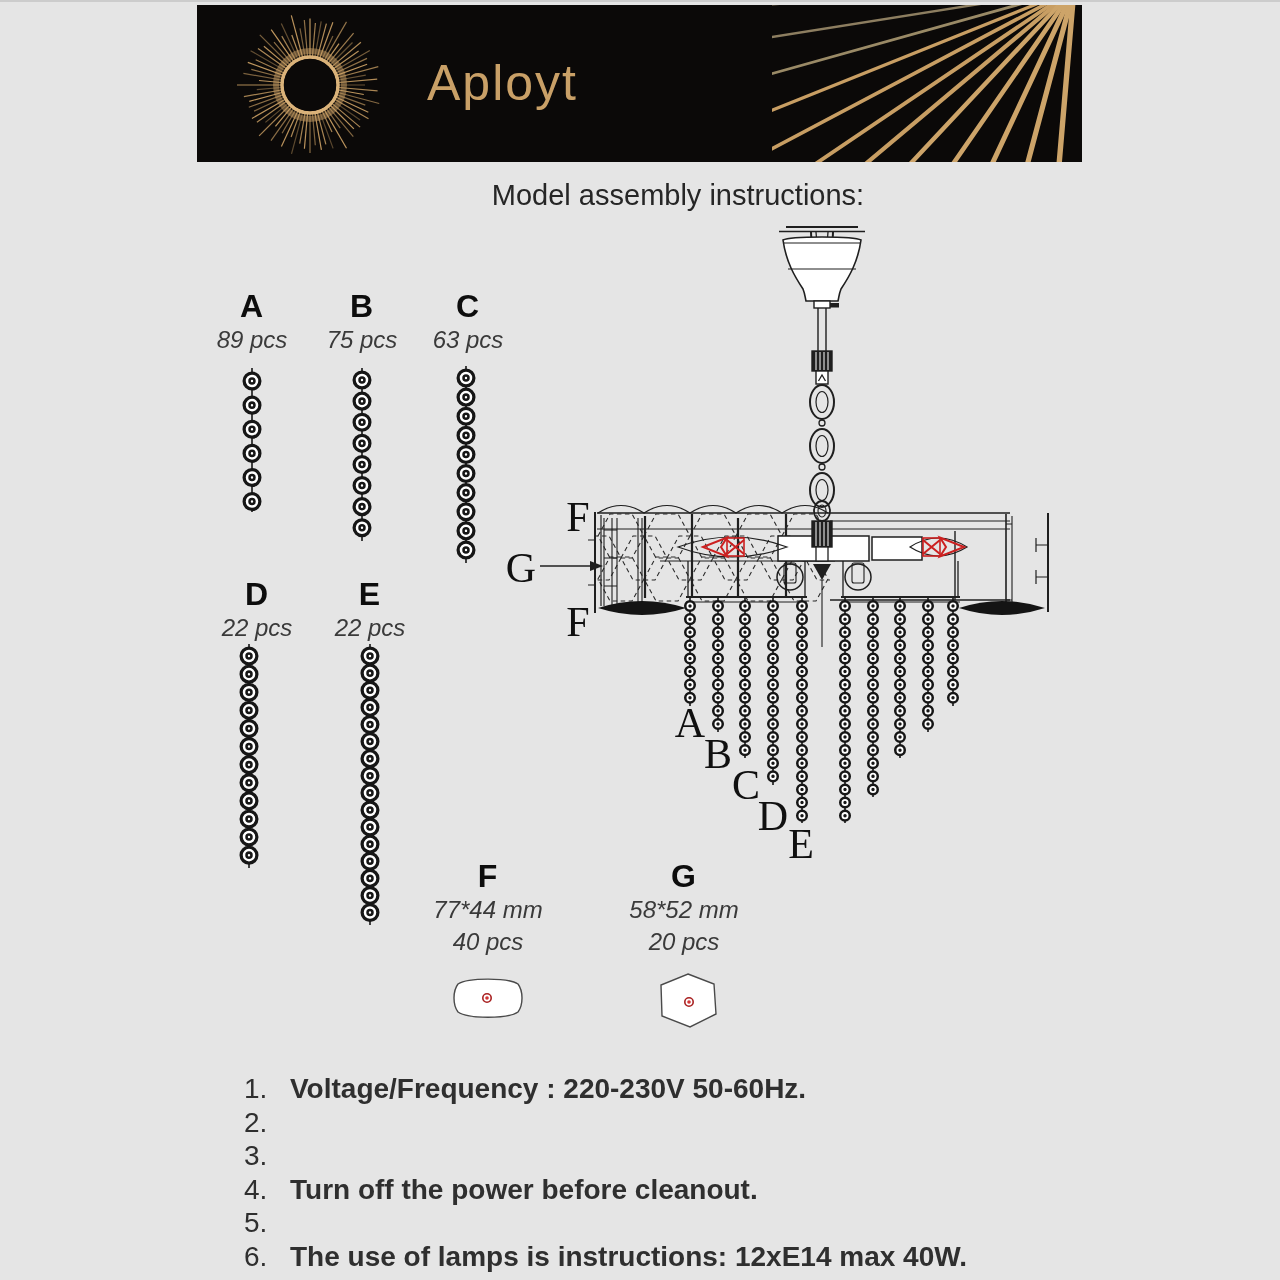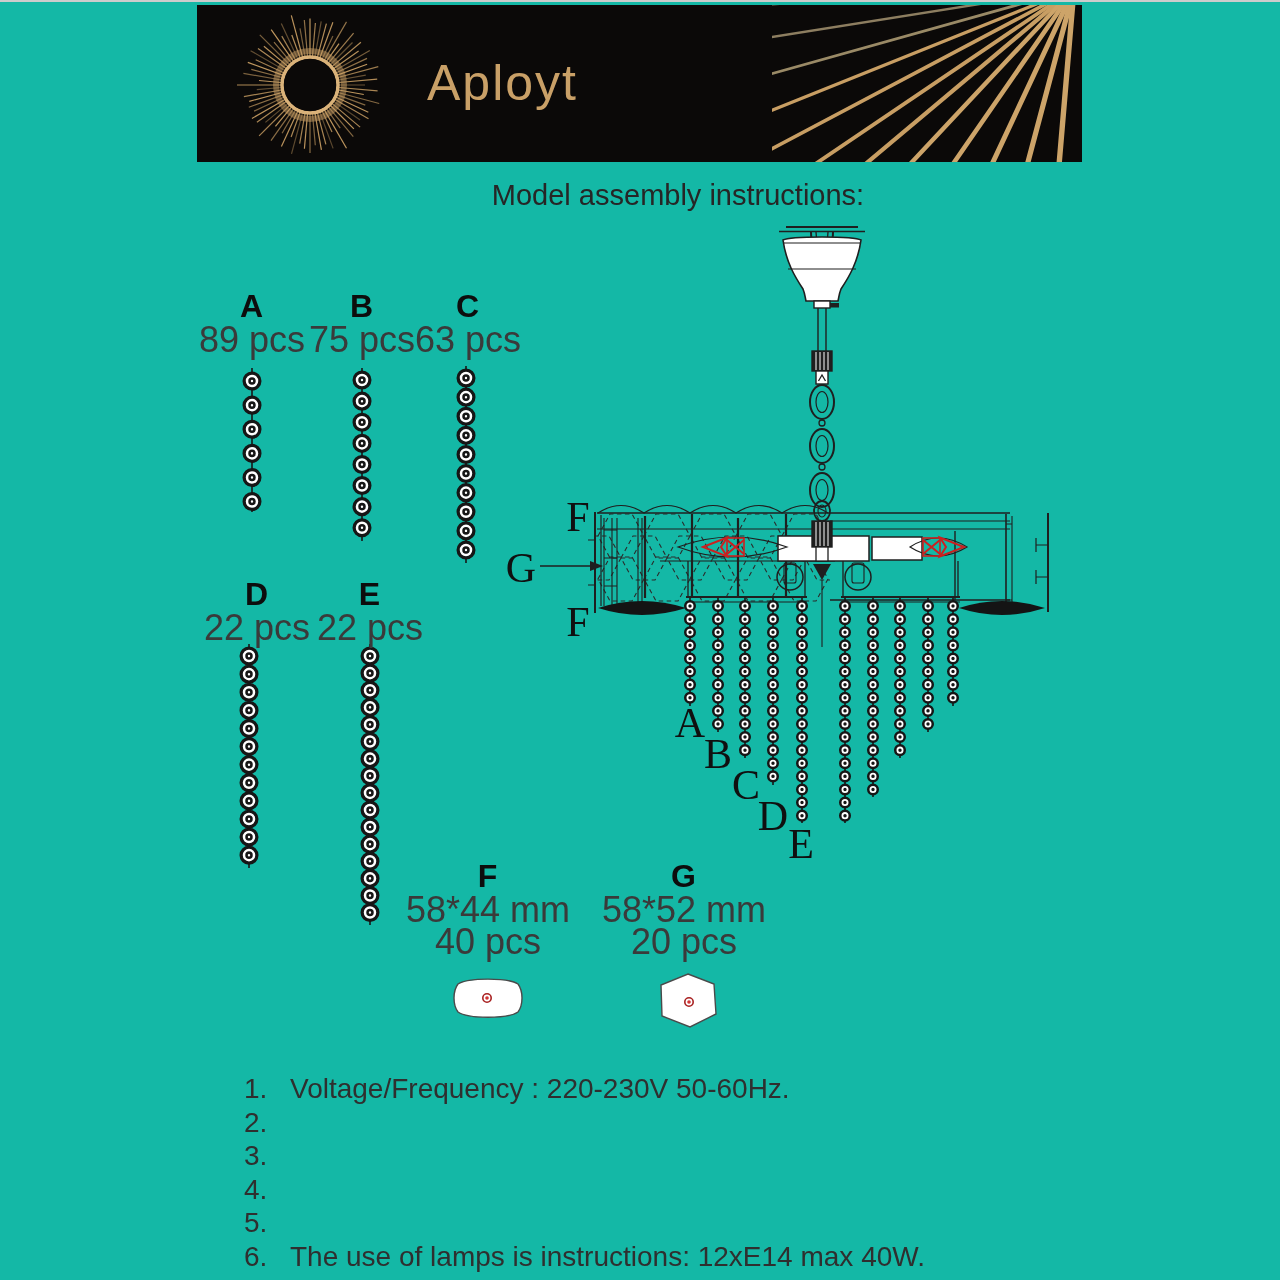--- a/index.html
+++ b/index.html
@@ -1,44 +1,44 @@
 <!DOCTYPE html>
 <html><head>
 <meta charset="utf-8">
 <style>
   html,body{margin:0;padding:0;background:#ffffff;}
-  .page{position:relative;width:1280px;height:1280px;background:#14b8a6;overflow:hidden;
+  .page{position:relative;width:1280px;height:1280px;background:#e5e5e5;overflow:hidden;
         font-family:"Liberation Sans",sans-serif;color:#262626;}
   .top-hairline{position:absolute;left:0;top:0;width:1280px;height:2px;background:#cccccc;}
 
   
   .banner{position:absolute;left:197px;top:5px;width:885px;height:157px;background:#0b0908;overflow:hidden;}
   .logo-svg{position:absolute;left:0;top:0;width:226px;height:157px;}
   .rays-svg{position:absolute;right:0;top:0;width:310px;height:157px;}
   .brand{position:absolute;left:230px;top:50px;font-size:50px;letter-spacing:2px;color:#c9a067;line-height:56px;}
 
   
   .t1,.t2{position:absolute;left:0;width:1268px;text-align:center;font-size:29px;color:#262626;padding-left:44px;}
   .t1{top:179px;}
   .t2{top:216px;}
 
   
   .part{position:absolute;transform:translateX(-50%);text-align:center;}
   .plabel{font-weight:700;font-size:32px;color:#0d0d0d;line-height:36px;letter-spacing:1px;}
-  .psize,.pcount{font-size:36px;color:#3a3a3a;line-height:32px;white-space:nowrap;}
+  .psize,.pcount{font-size:24px;color:#3a3a3a;line-height:32px;white-space:nowrap;font-style:italic;}
 
   
   .ser{position:absolute;font-family:"Liberation Serif","DejaVu Serif",serif;font-size:42px;color:#101010;
        transform:translate(-50%,-50%);line-height:1;}
 
   
   .inst{position:absolute;left:244px;top:1072px;}
   .irow{display:flex;font-size:28px;color:#2f2f2f;line-height:33.5px;}
   .inum{width:46px;}
-  .itext{white-space:nowrap;}
+  .itext{white-space:nowrap;font-weight:bold;}
 
   
   .art{position:absolute;left:0;top:0;width:1280px;height:1280px;pointer-events:none;}
   .str{stroke:#161616;stroke-width:1.6;}
   .b1{stroke:#161616;stroke-width:19;stroke-linecap:round;}
   .b2{stroke:#ffffff;stroke-width:12.5;stroke-linecap:round;}
   .b3{stroke:#161616;stroke-width:7.5;stroke-linecap:round;}
   .b4{stroke:#ffffff;stroke-width:2.4;stroke-linecap:round;}
   .s1{stroke:#161616;stroke-width:12;stroke-linecap:round;}
   .s2{stroke:#ffffff;stroke-width:7;stroke-linecap:round;}
@@ -371,21 +371,21 @@
   <div class="part" style="left:257px;top:576px;">
     <div class="plabel">D</div>
     <div class="pcount">22 pcs</div>
   </div>
   <div class="part" style="left:370px;top:576px;">
     <div class="plabel">E</div>
     <div class="pcount">22 pcs</div>
   </div>
   <div class="part" style="left:488px;top:858px;">
     <div class="plabel">F</div>
-    <div class="psize">58*44 mm</div>
+    <div class="psize">77*44 mm</div>
     <div class="pcount">40 pcs</div>
   </div>
   <div class="part" style="left:684px;top:858px;">
     <div class="plabel">G</div>
     <div class="psize">58*52 mm</div>
     <div class="pcount">20 pcs</div>
   </div>
 
   <div class="ser" style="left:578px;top:517px;">F</div>
   <div class="ser" style="left:521px;top:568px;">G</div>
@@ -402,20 +402,21 @@
       <span class="itext">Voltage/Frequency : 220-230V 50-60Hz.</span>
     </div>
     <div class="irow">
       <span class="inum">2.</span>
     </div>
     <div class="irow">
       <span class="inum">3.</span>
     </div>
     <div class="irow">
       <span class="inum">4.</span>
+      <span class="itext">Turn off the power before cleanout.</span>
     </div>
     <div class="irow">
       <span class="inum">5.</span>
     </div>
     <div class="irow">
       <span class="inum">6.</span>
       <span class="itext">The use of lamps is instructions: 12xE14 max 40W.</span>
     </div>
   </div>
 </div>

